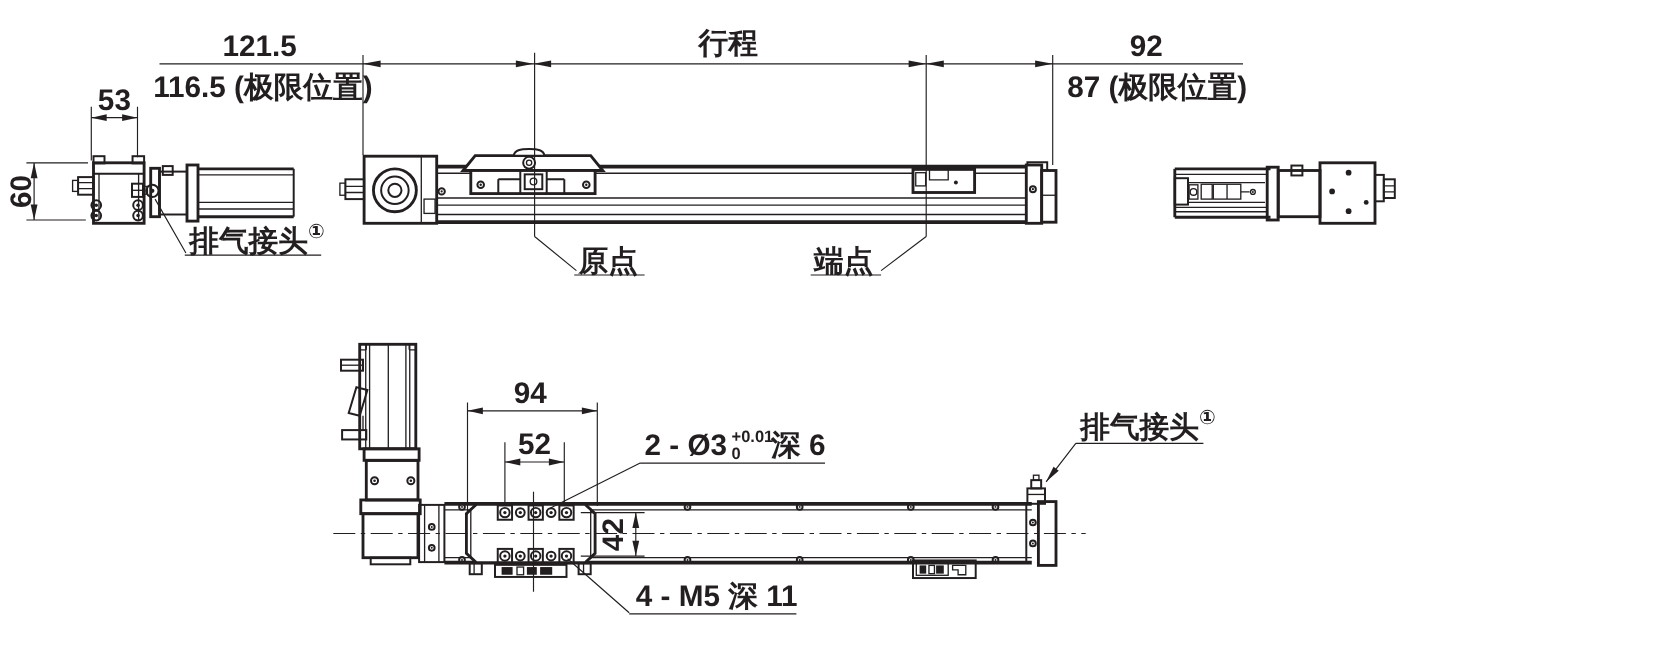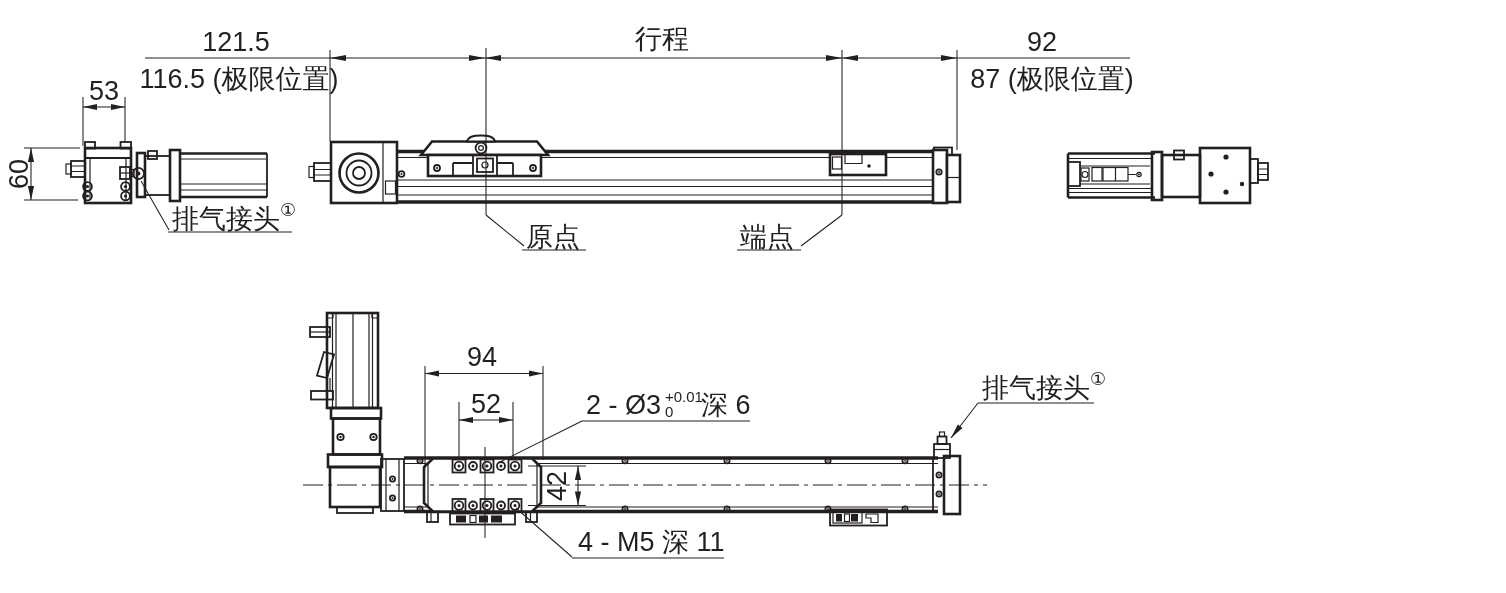--- a/index.html
+++ b/index.html
@@ -1,16 +1,16 @@
 <!DOCTYPE html>
 <html><head>
 <meta charset="utf-8">
 <style>
   html,body{margin:0;padding:0;background:#ffffff;}
-  .page{position:relative;width:1506px;height:593px;background:#fff;overflow:hidden;}
+  .page{position:relative;width:1506px;height:593px;background:#fff;overflow:hidden;font-weight:bold;}
   svg{display:block;}
   svg text{fill:#231f20;font-family:"Liberation Sans","DejaVu Sans",sans-serif;font-size:27px;}
   svg .sm{font-size:15px;}
   svg .sup{font-size:18px;}
   .o{stroke:#231f20;fill:none;stroke-width:2.6;stroke-linejoin:miter;stroke-linecap:butt;}
   .o3{stroke:#231f20;fill:none;stroke-width:3.4;}
   .m{stroke:#231f20;fill:none;stroke-width:1.8;}
   .t{stroke:#231f20;fill:none;stroke-width:1.2;}
   .d{stroke:#231f20;fill:none;stroke-width:1.05;}
   .f{fill:#231f20;stroke:none;}

